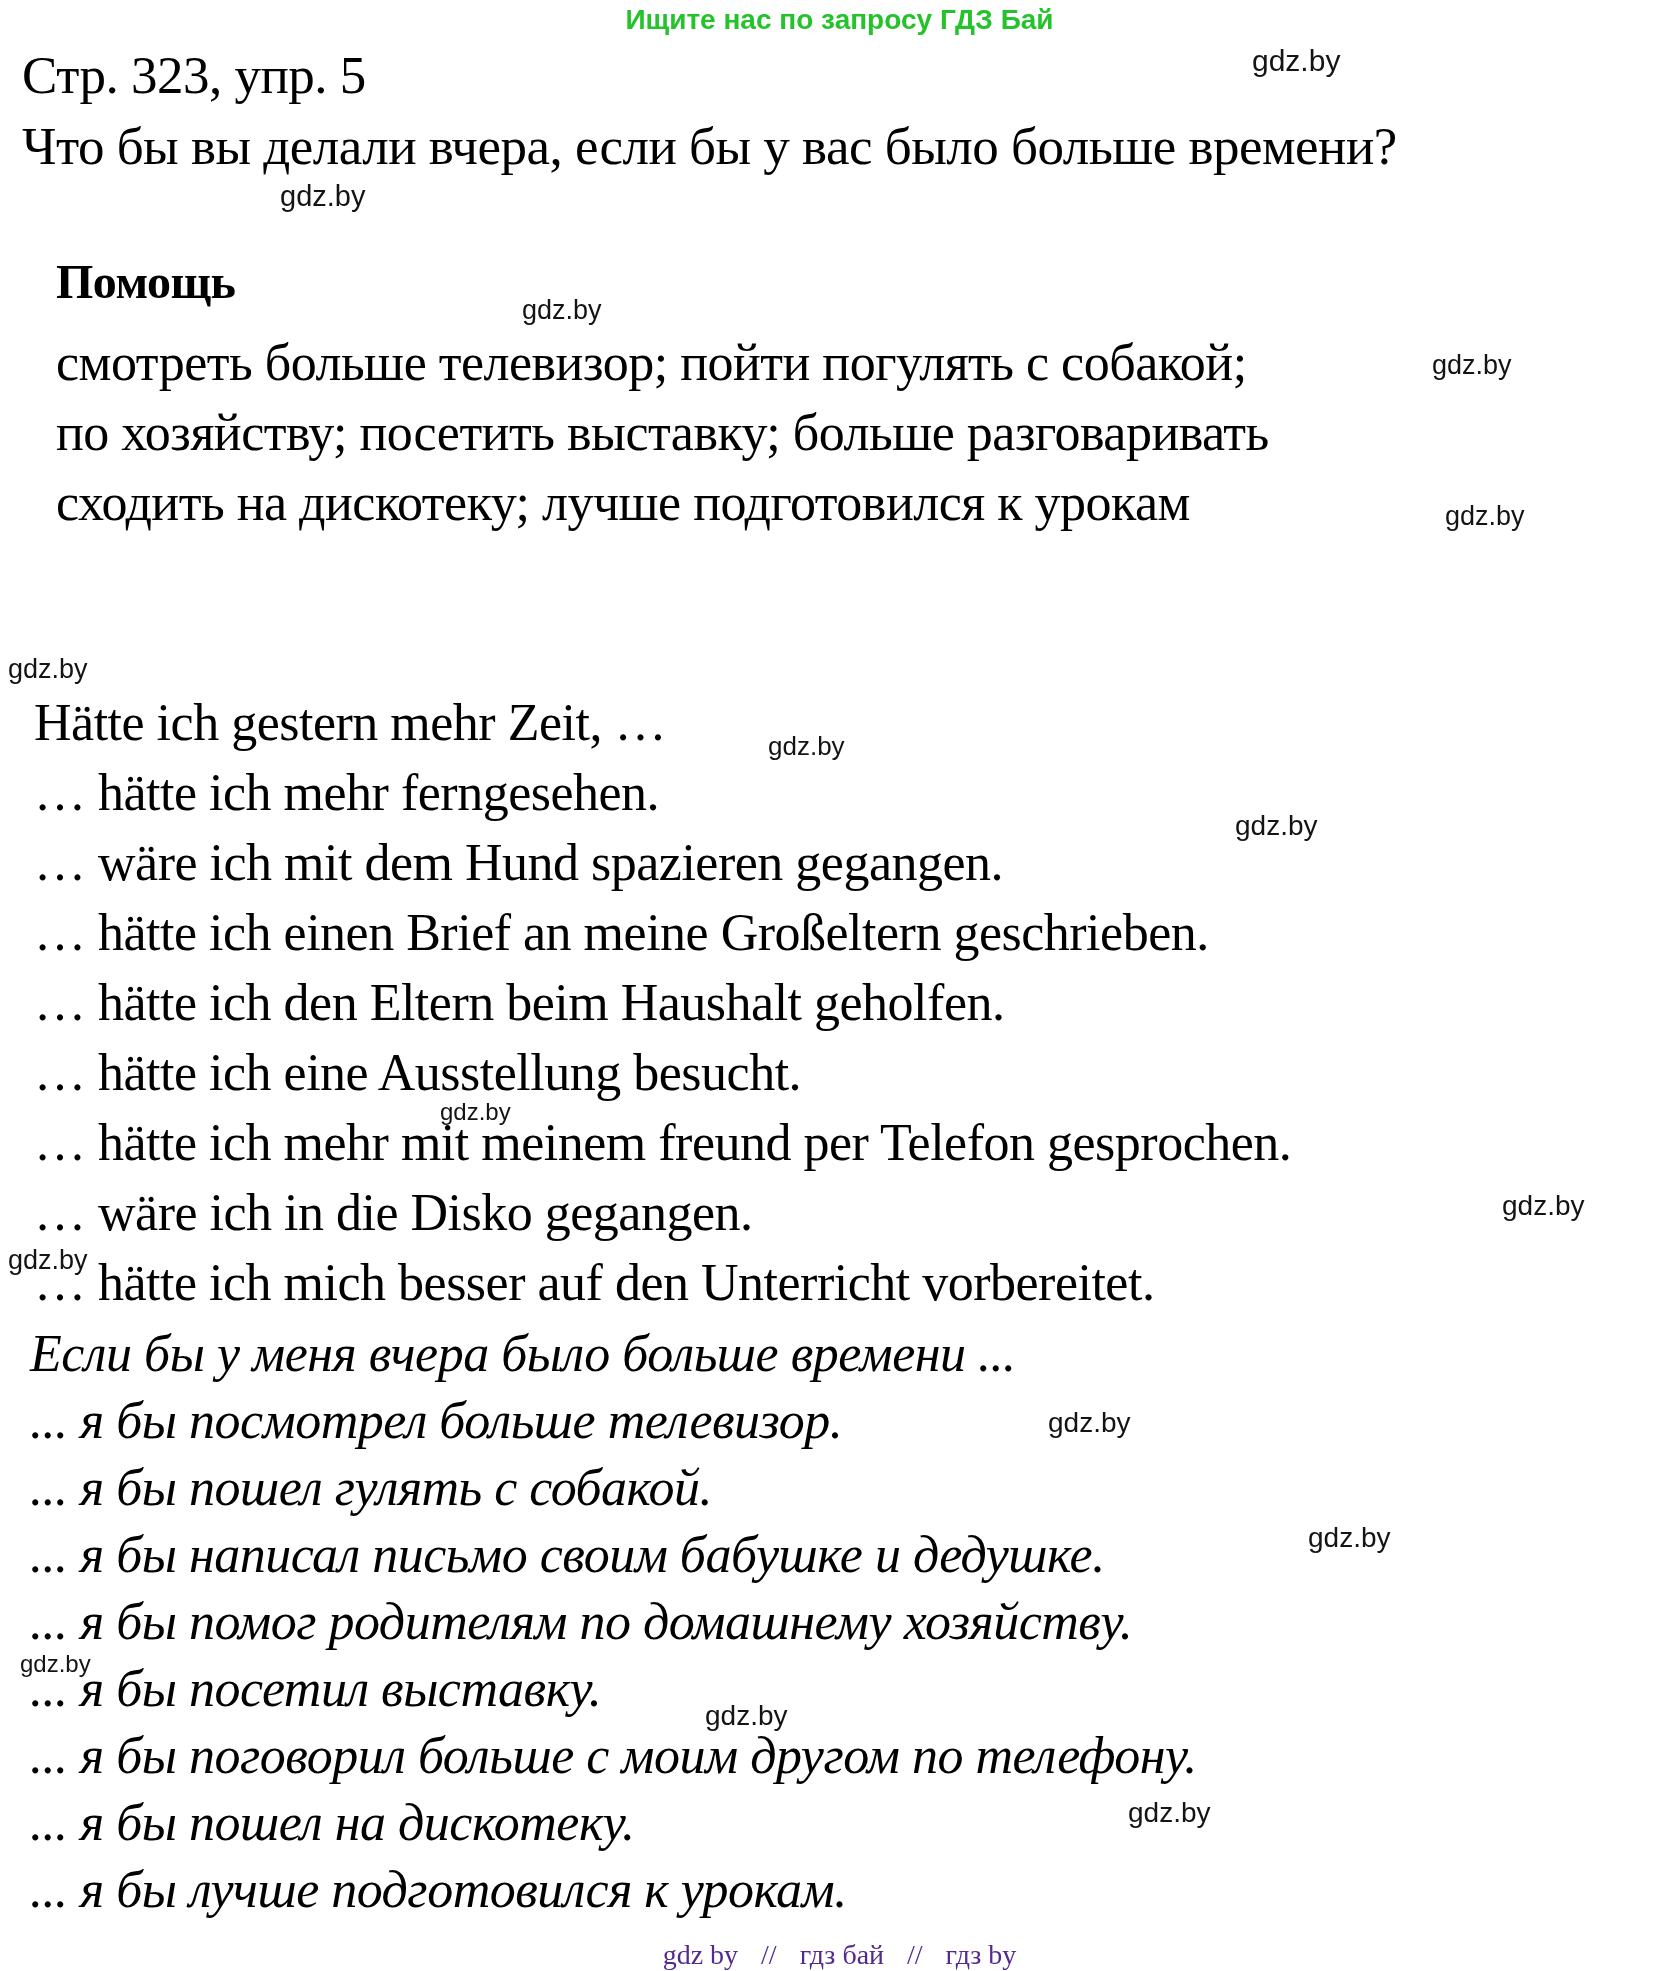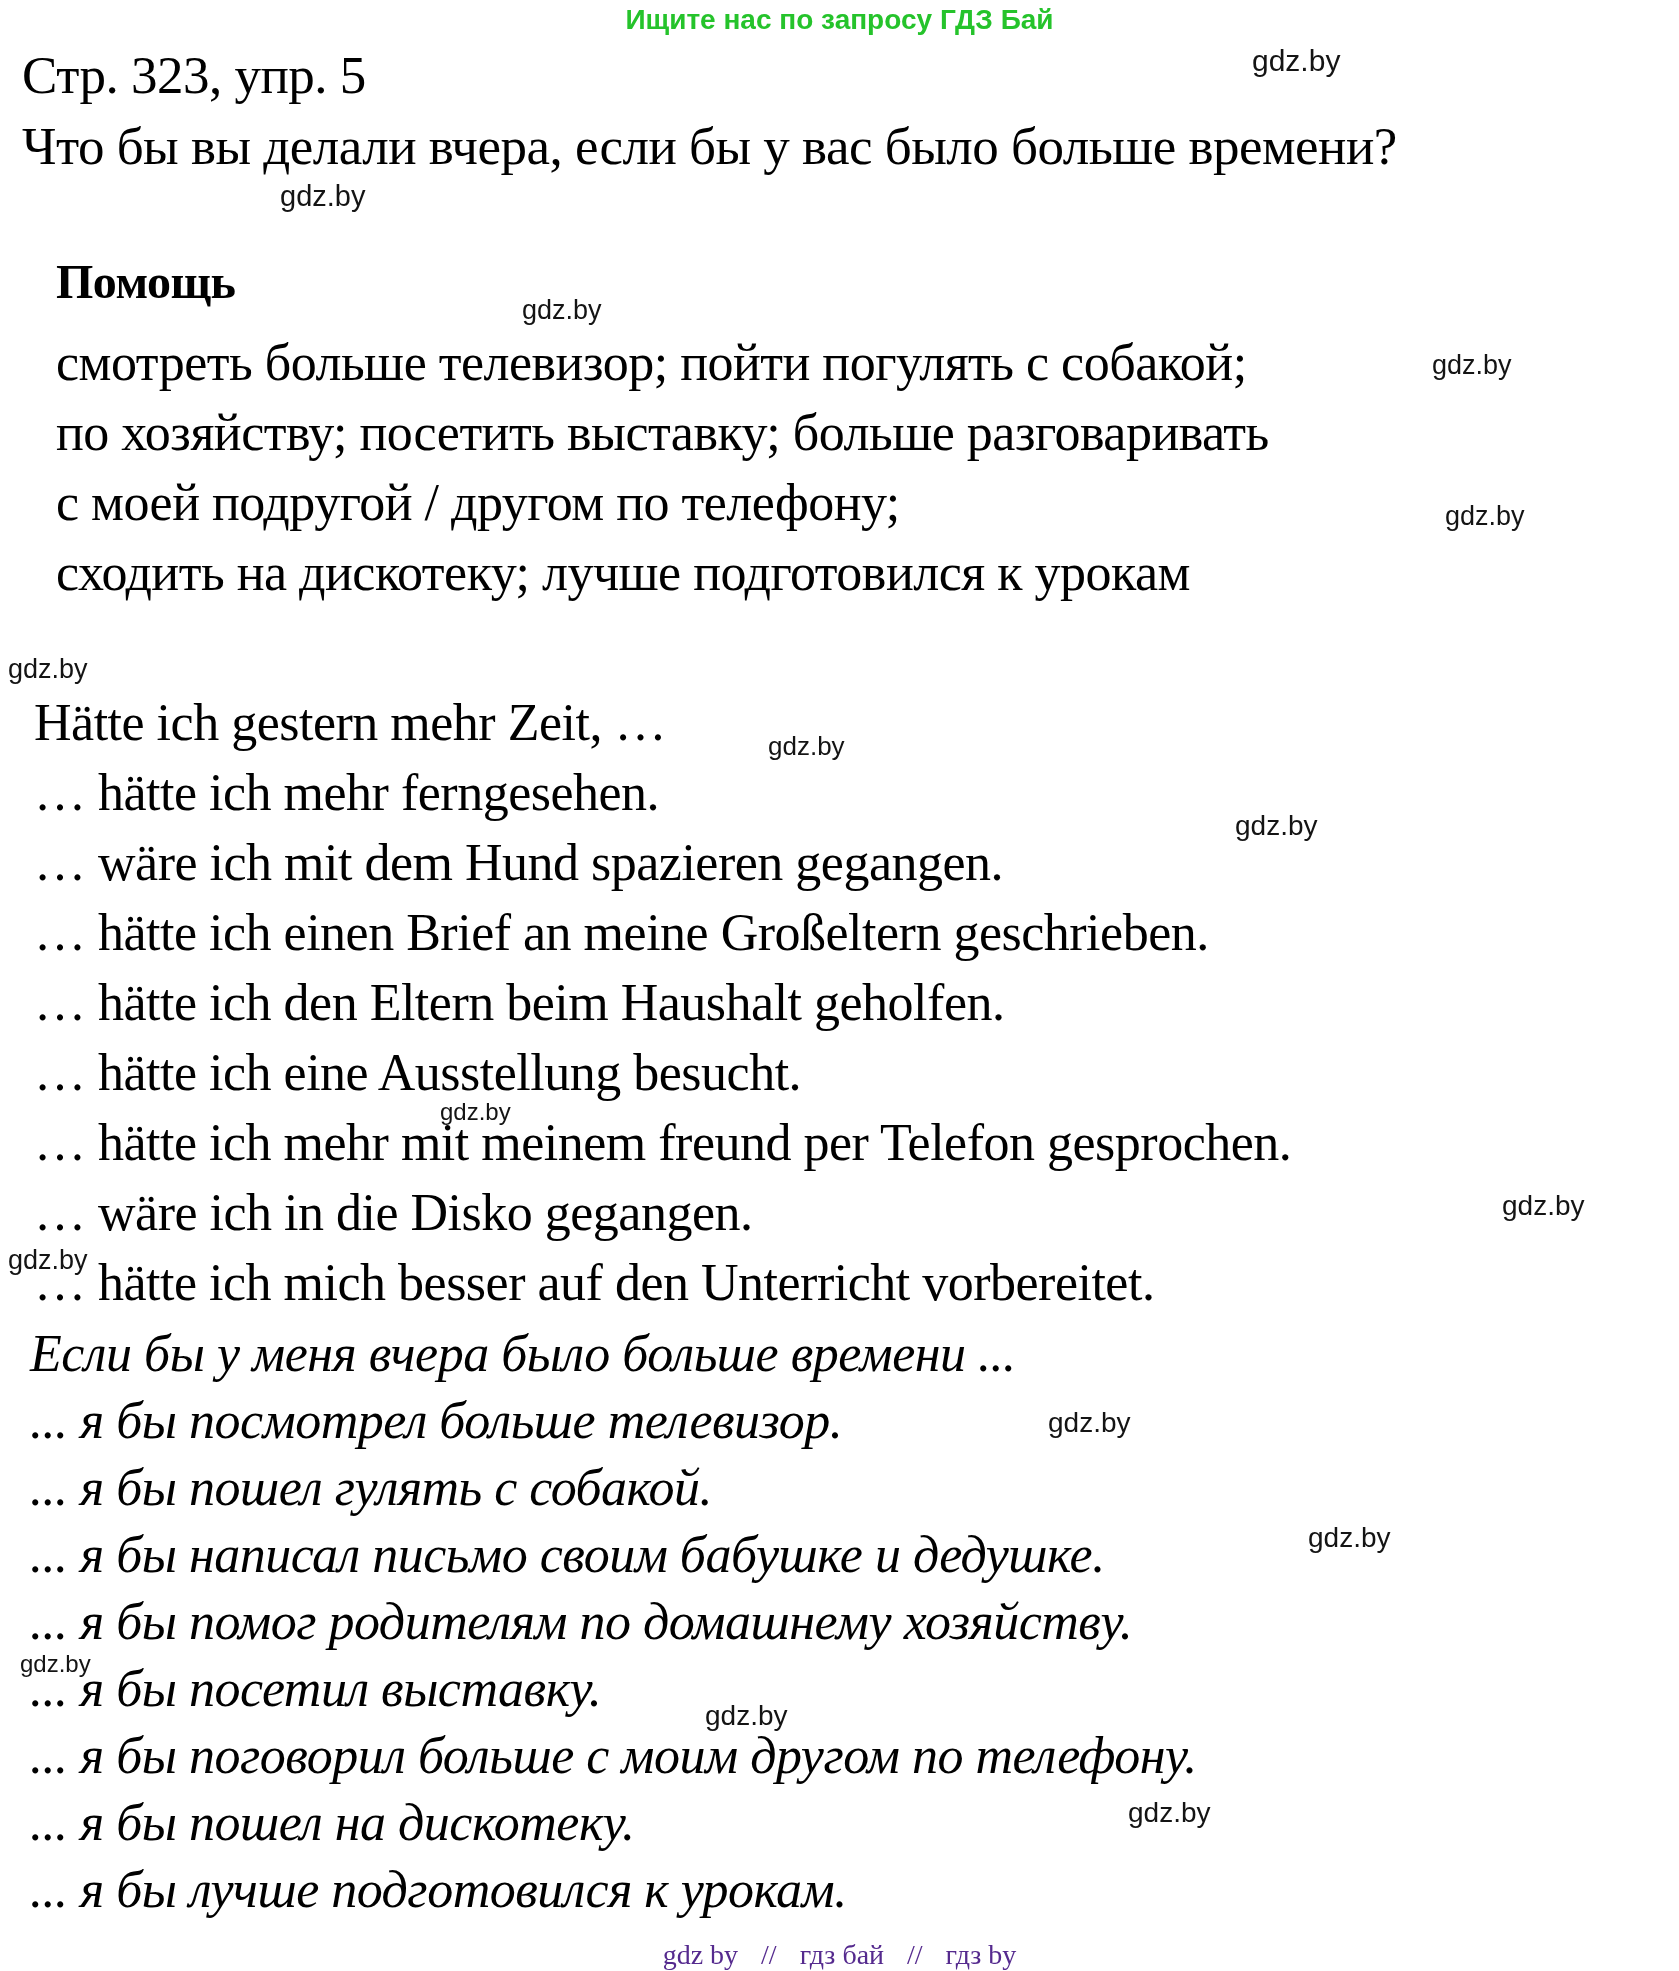--- a/index.html
+++ b/index.html
@@ -67,21 +67,20 @@
 
   <div class="abs serif header-block">
     <div class="line">Стр. 323, упр. 5</div>
     <div class="line">Что бы вы делали вчера, если бы у вас было больше времени?</div>
   </div>
 
   <div class="abs serif help-heading">Помощь</div>
   <div class="abs serif help-lines">
     <div class="line">смотреть больше телевизор; пойти погулять с собакой;</div>
     <div class="line">по хозяйству; посетить выставку; больше разговаривать</div>
-    <div class="line">с моей подругой / другом по телефону;</div>
     <div class="line">сходить на дискотеку; лучше подготовился к урокам</div>
   </div>
 
   <div class="abs serif german-block">
     <div class="line">Hätte ich gestern mehr Zeit, …</div>
     <div class="line">… hätte ich mehr ferngesehen.</div>
     <div class="line">… wäre ich mit dem Hund spazieren gegangen.</div>
     <div class="line">… hätte ich einen Brief an meine Großeltern geschrieben.</div>
     <div class="line">… hätte ich den Eltern beim Haushalt geholfen.</div>
     <div class="line">… hätte ich eine Ausstellung besucht.</div>

